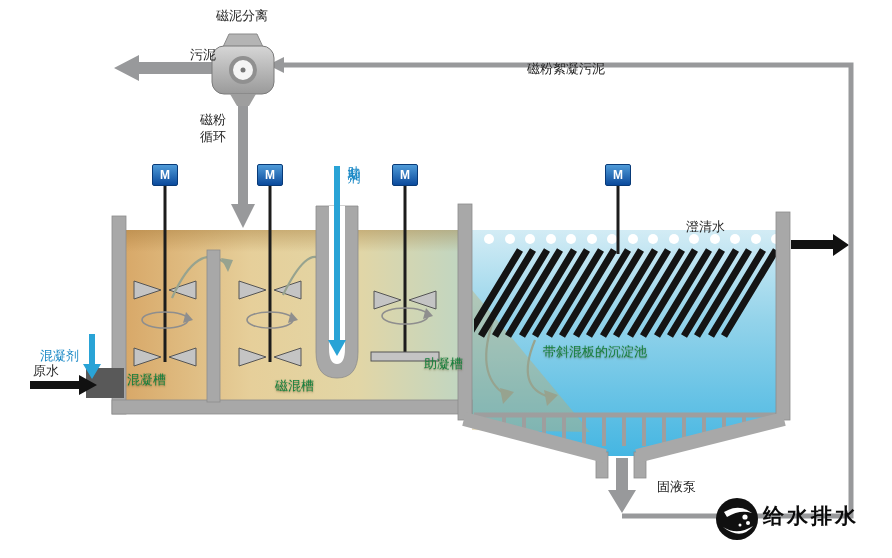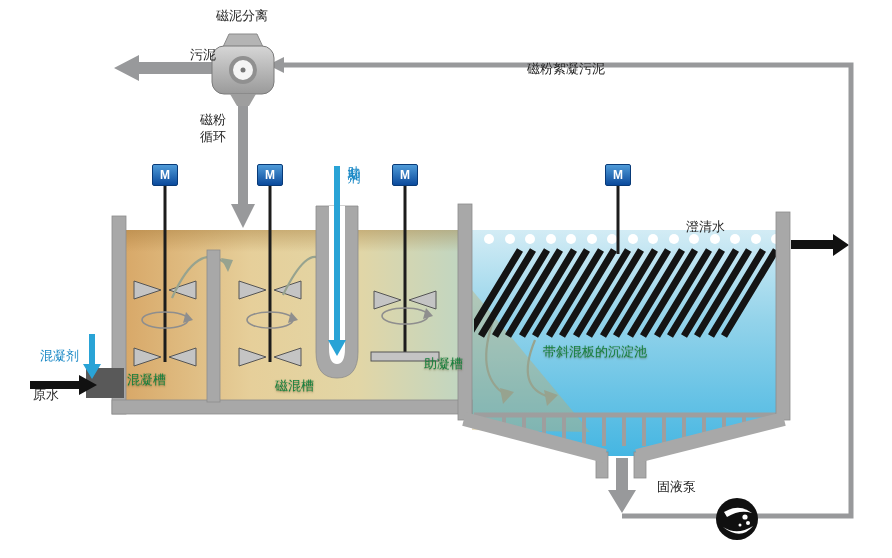--- a/index.html
+++ b/index.html
@@ -202,22 +202,23 @@
     </div>
 <div class="motor" style="left:605px;top:164px;">
       <span>M</span>
     </div>
 
 <div class="lbl" style="left:216px;top:8px;">磁泥分离</div>
 <div class="lbl" style="left:190px;top:47px;">污泥</div>
 <div class="lbl" style="left:527px;top:45px;margin-top:16px;">磁粉絮凝污泥</div>
 <div class="lbl wrap2" style="left:198px;top:112px;text-align:right;">磁粉循环</div>
 <div class="lbl blue" style="left:40px;top:300px;margin-top:48px;">混凝剂</div>
-<div class="lbl" style="left:33px;top:363px;margin-top:24px;">原水</div>
+<div class="lbl" style="left:33px;top:363px;">原水</div>
 <div class="lbl light" style="left:127px;top:372px;">混凝槽</div>
 <div class="lbl light" style="left:239px;top:378px;margin-left:36px;">磁混槽</div>
 <div class="lbl light" style="left:396px;top:356px;margin-left:28px;">助凝槽</div>
 <div class="lbl blue vertical" style="left:346px;top:155px;height:62px;">助凝剂</div>
 <div class="lbl light" style="left:543px;top:344px;">带斜混板的沉淀池</div>
 <div class="lbl" style="left:686px;top:219px;">澄清水</div>
 <div class="lbl" style="left:657px;top:479px;">固液泵</div>
+<div class="lbl journal" style="left:763px;top:503px;">给水排水</div>
 
 </div>
 
 </body></html>

